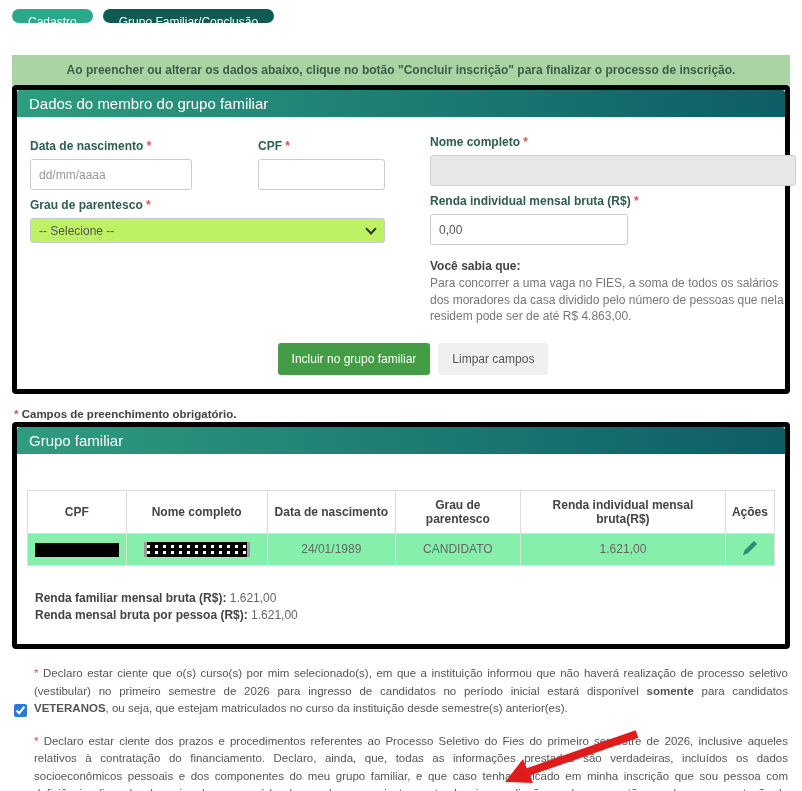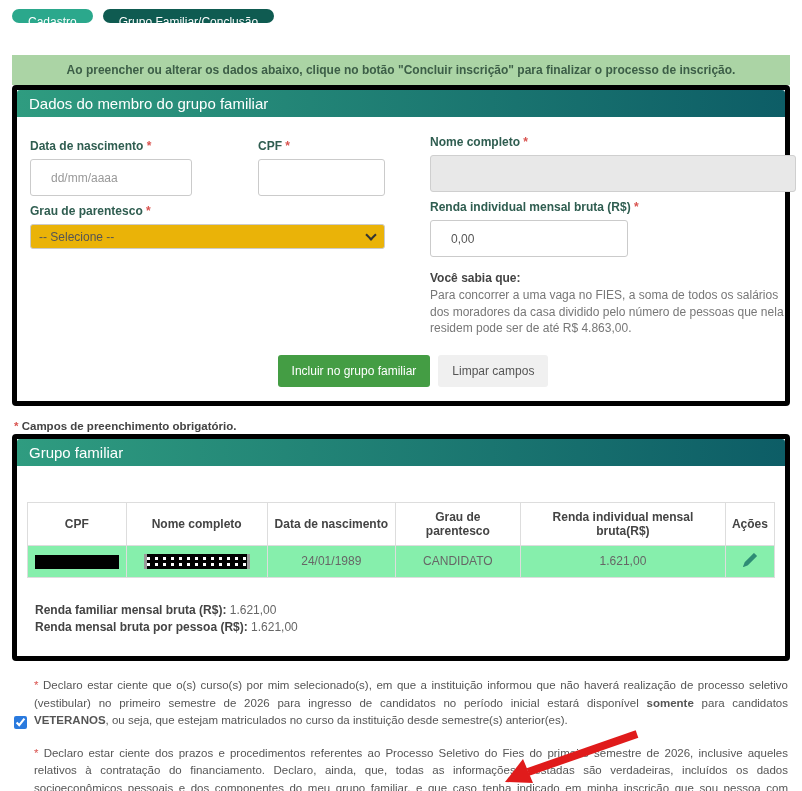--- a/index.html
+++ b/index.html
@@ -39,34 +39,34 @@
 
   
   .form-grid { display: grid; grid-template-columns: 355px 366px; column-gap: 45px; }
   .field { margin-top: 4px; }
   .field-label {
     display: block; font-size: 12px; font-weight: bold; color: #2F5D50;
     margin: 8px 0 6px 0;
   }
   .req { color: #D9534F; }
   .txt-input {
-    height: 37px; border: 1px solid #CBCBCB; border-radius: 3px;
-    font-size: 12px; color: #555; padding: 0 20px; font-family: inherit;
+    height: 31px; border: 1px solid #CBCBCB; border-radius: 3px;
+    font-size: 12px; color: #555; padding: 0 8px; font-family: inherit;
     background: #fff; width: 100%;
   }
   .txt-input::placeholder { color: #999; }
   .txt-input:disabled { background: #E8E8E8; border-color: #CFCFCF; }
   .w-date { width: 162px; }
   .w-cpf { width: 127px; margin-left: 66px; }
   .row1-left { display: flex; }
   .w-renda { width: 198px; }
   .select-wrap { position: relative; width: 100%; }
   .select-ctl {
     appearance: none; -webkit-appearance: none; width: 100%; height: 25px;
-    border: 1px solid #CBCBCB; border-radius: 3px; background: #eab308;
+    border: 1px solid #CBCBCB; border-radius: 3px; background: #bef264;
     font-size: 12px; color: #555; padding: 0 26px 0 8px; font-family: inherit;
   }
   .select-chevron {
     position: absolute; right: 10px; top: 7px; width: 8px; height: 8px;
     border-right: 2px solid #333; border-bottom: 2px solid #333;
     transform: rotate(45deg); pointer-events: none;
   }
 
   
   .tip { margin-top: 14px; }

